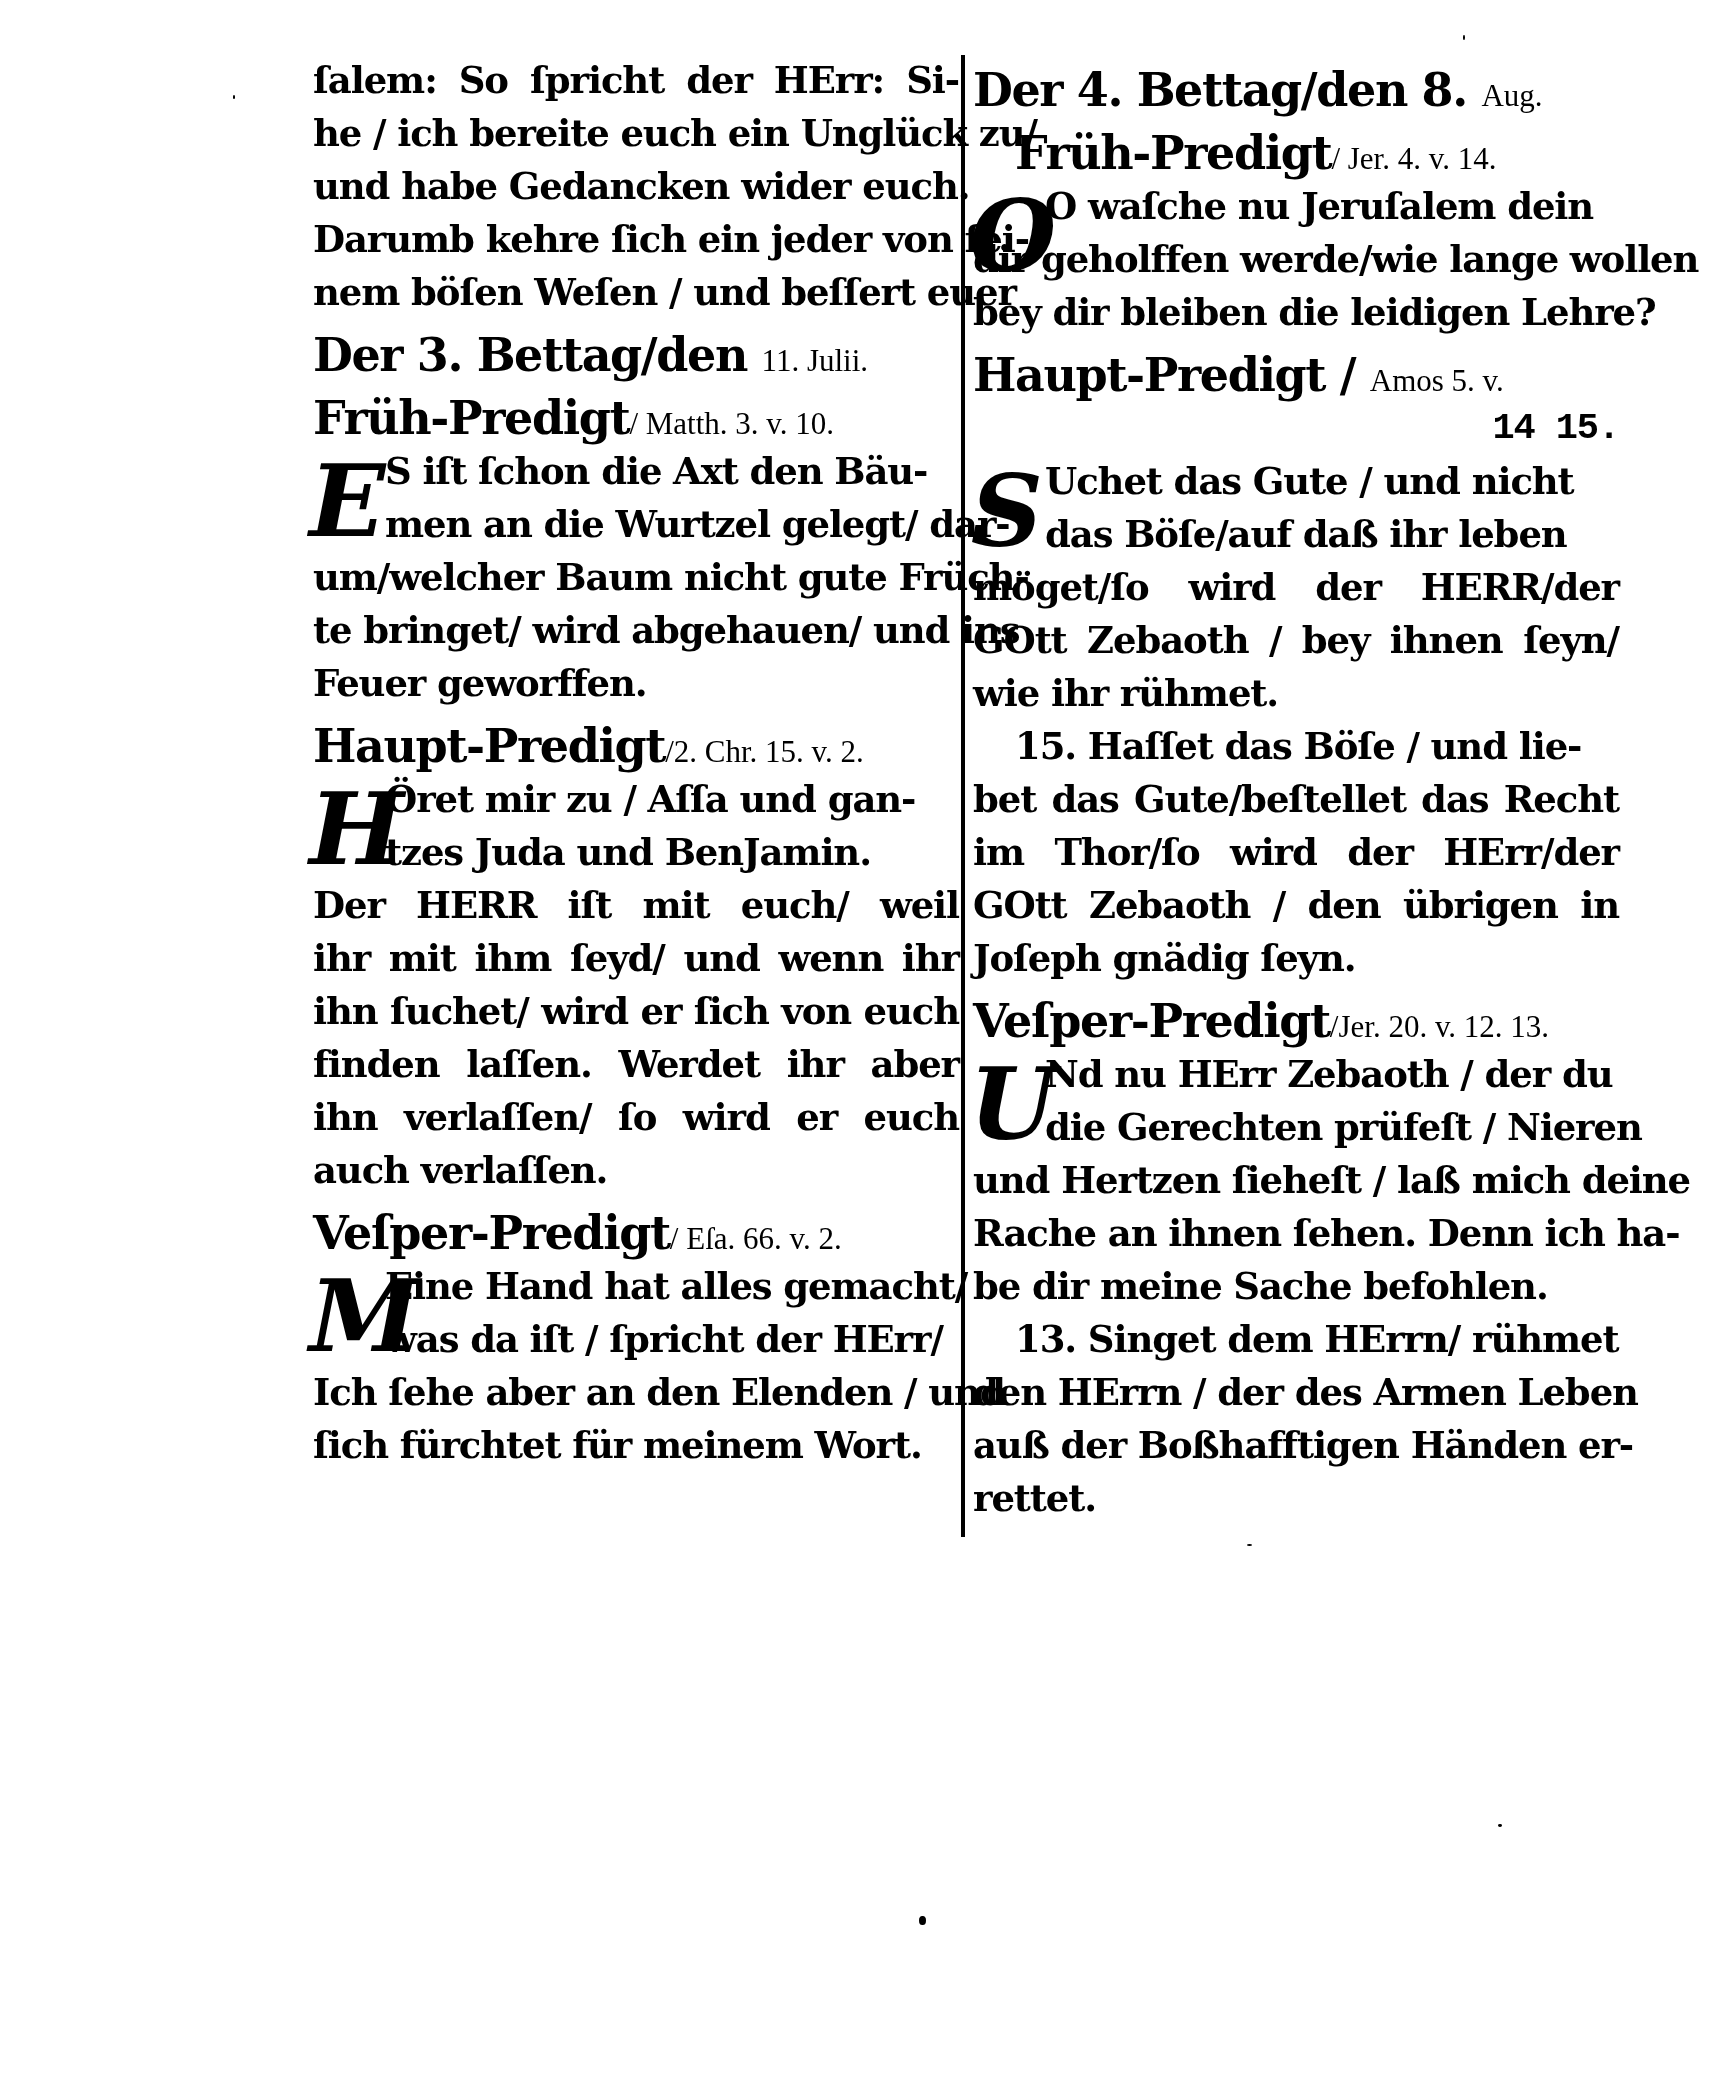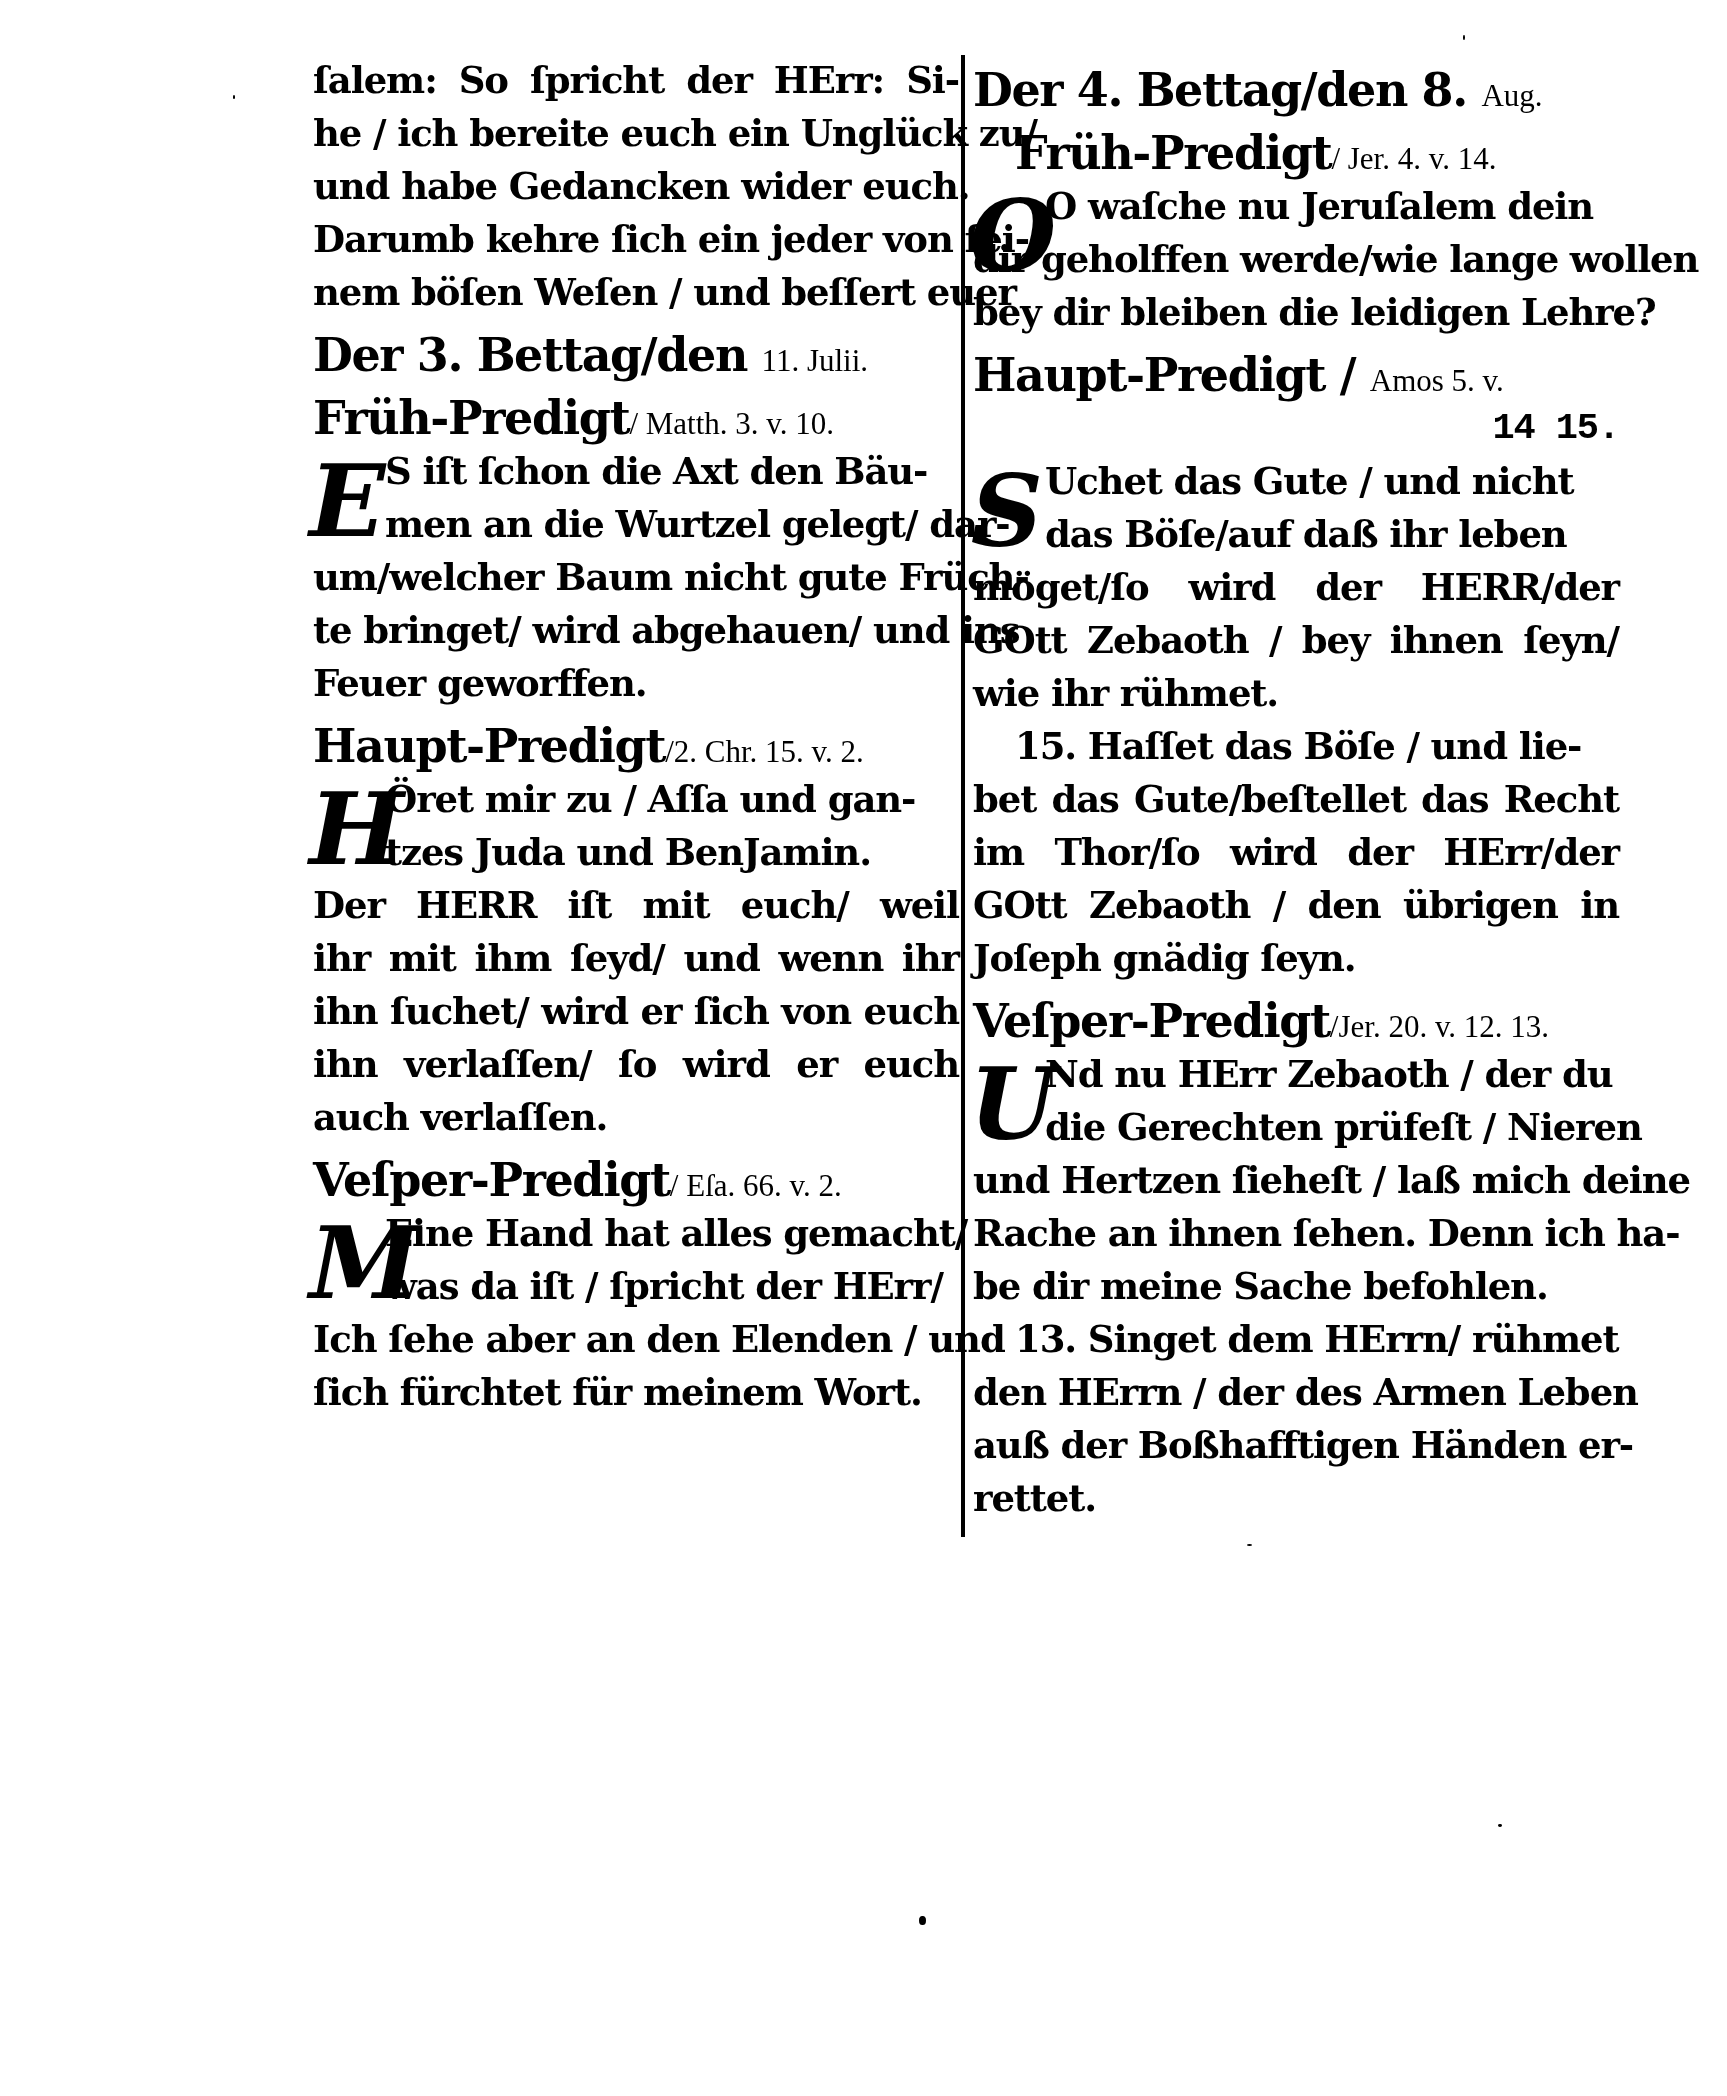--- a/index.html
+++ b/index.html
@@ -50,20 +50,21 @@
       <div class="line dropped"><span>men an die Wurtzel gelegt/ dar-</span></div>
       <div class="line just"><span>um/welcher Baum nicht gute Früch-</span></div>
       <div class="line just"><span>te bringet/ wird abgehauen/ und ins</span></div>
       <div class="line plain"><span>Feuer geworffen.</span></div>
       <div class="line heading"><span>Haupt-Predigt</span><span class="ref">/2. Chr. 15. v. 2.</span></div>
       <div class="line dropped"><span class="drop">H</span><span>Öret mir zu / Aſſa und gan-</span></div>
       <div class="line dropped"><span>tzes Juda und BenJamin.</span></div>
       <div class="line just"><span>Der HERR iſt mit euch/ weil</span></div>
       <div class="line just"><span>ihr mit ihm ſeyd/ und wenn ihr</span></div>
       <div class="line just"><span>ihn ſuchet/ wird er ſich von euch</span></div>
+      <div class="line just"><span>finden laſſen. Werdet ihr aber</span></div>
       <div class="line just"><span>ihn verlaſſen/ ſo wird er euch</span></div>
       <div class="line plain"><span>auch verlaſſen.</span></div>
       <div class="line heading"><span>Veſper-Predigt</span><span class="ref">/ Eſa. 66. v. 2.</span></div>
       <div class="line dropped"><span class="drop">M</span><span>Eine Hand hat alles gemacht/</span></div>
       <div class="line dropped"><span>was da iſt / ſpricht der HErr/</span></div>
       <div class="line just"><span>Ich ſehe aber an den Elenden / und</span></div>
       <div class="line plain"><span>ſich fürchtet für meinem Wort.</span></div>
     </div>
   <div class="divider"></div>
   <div class="col right" id="rightcol">

